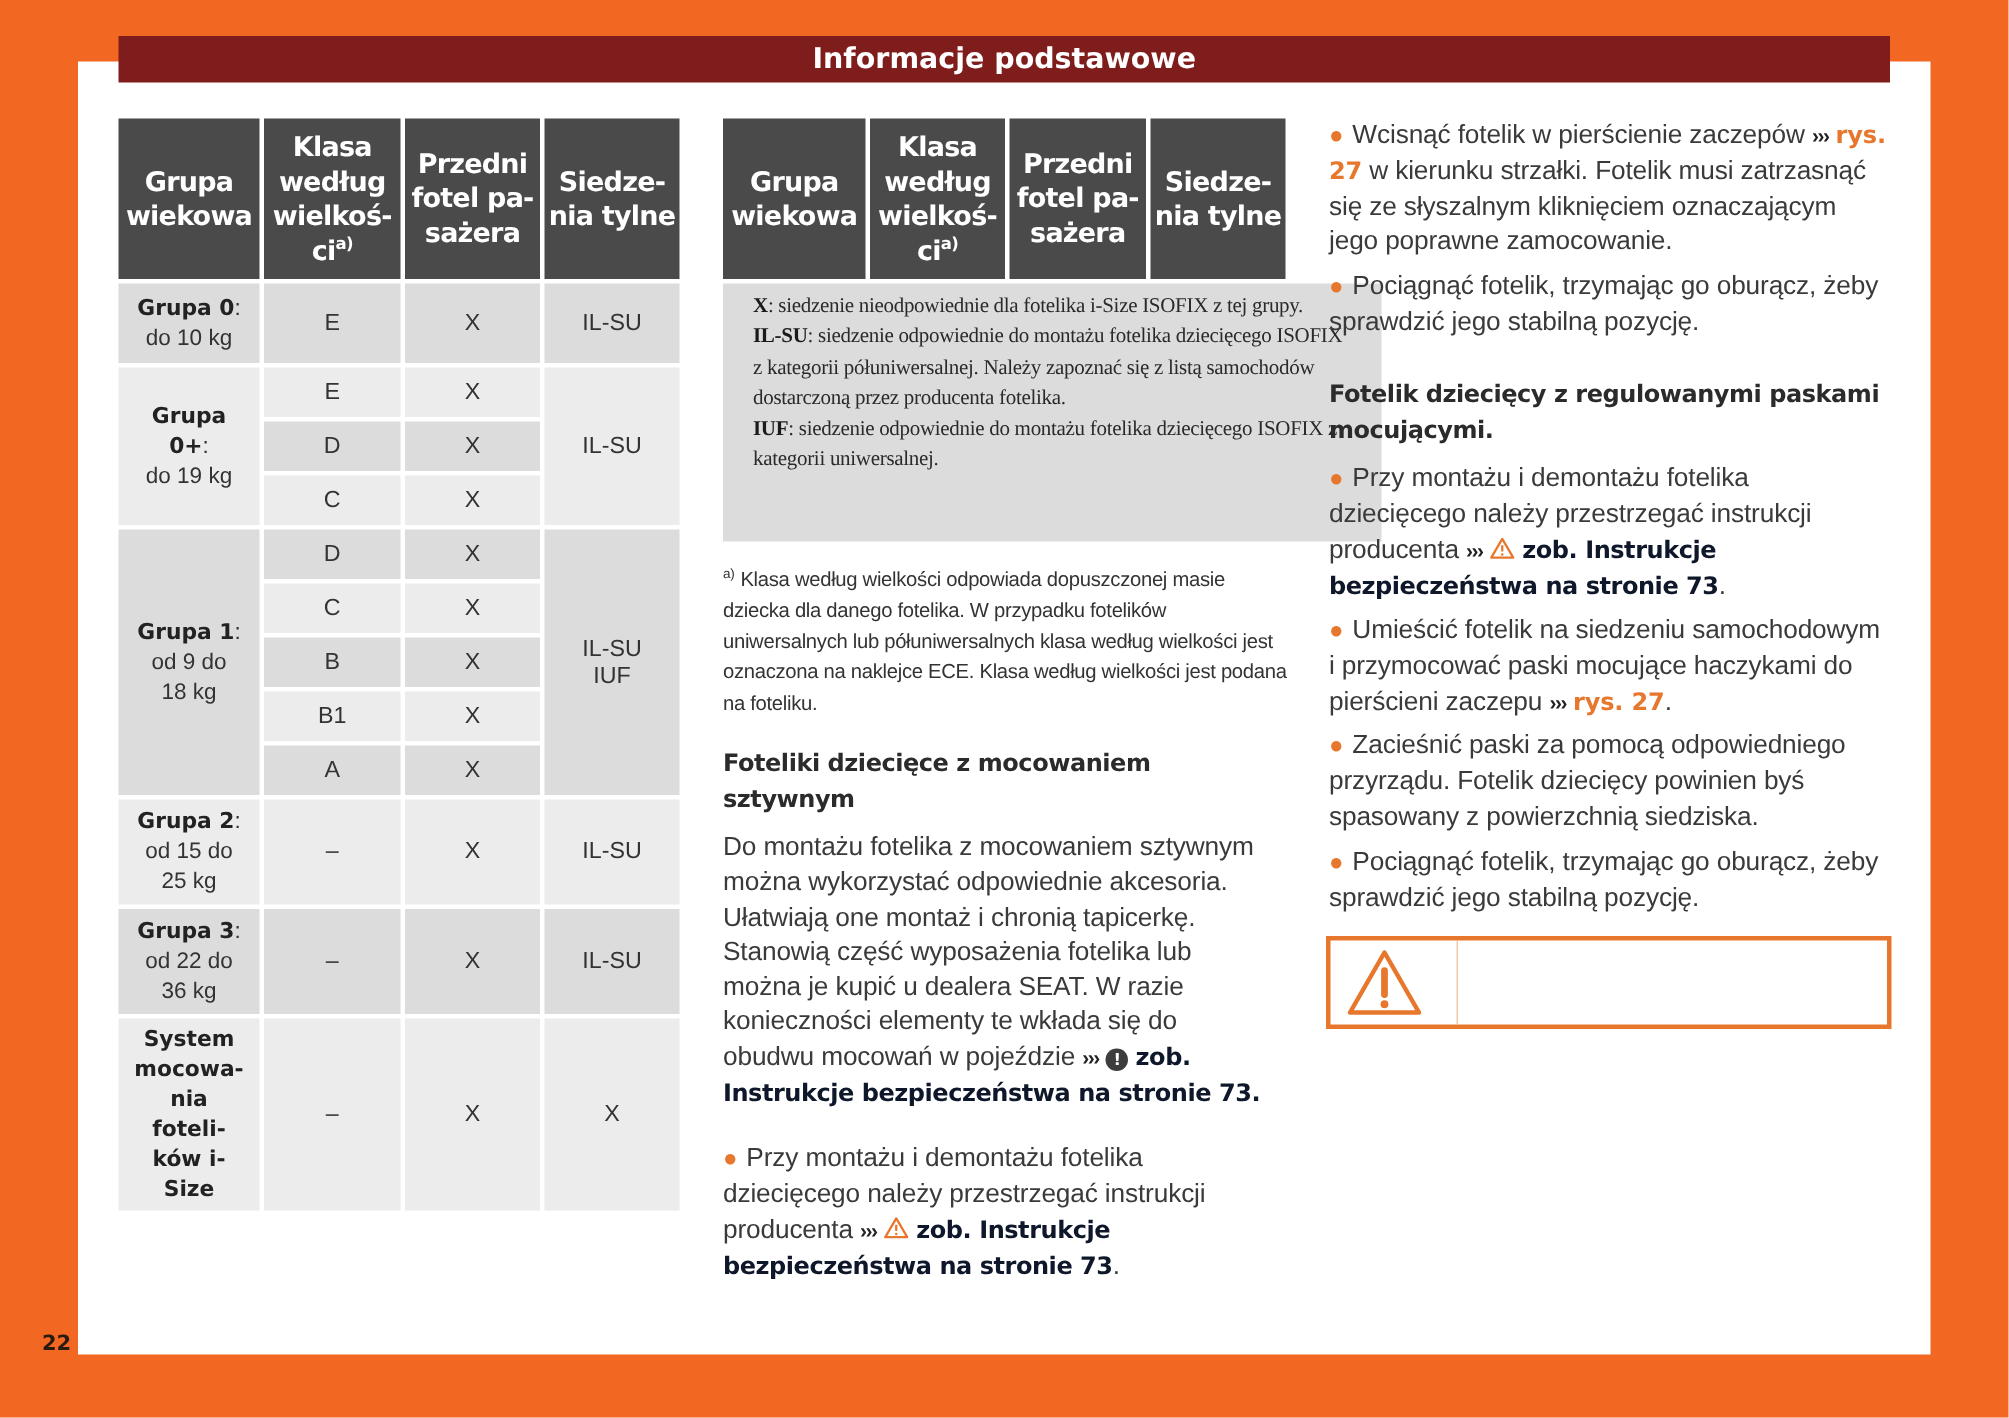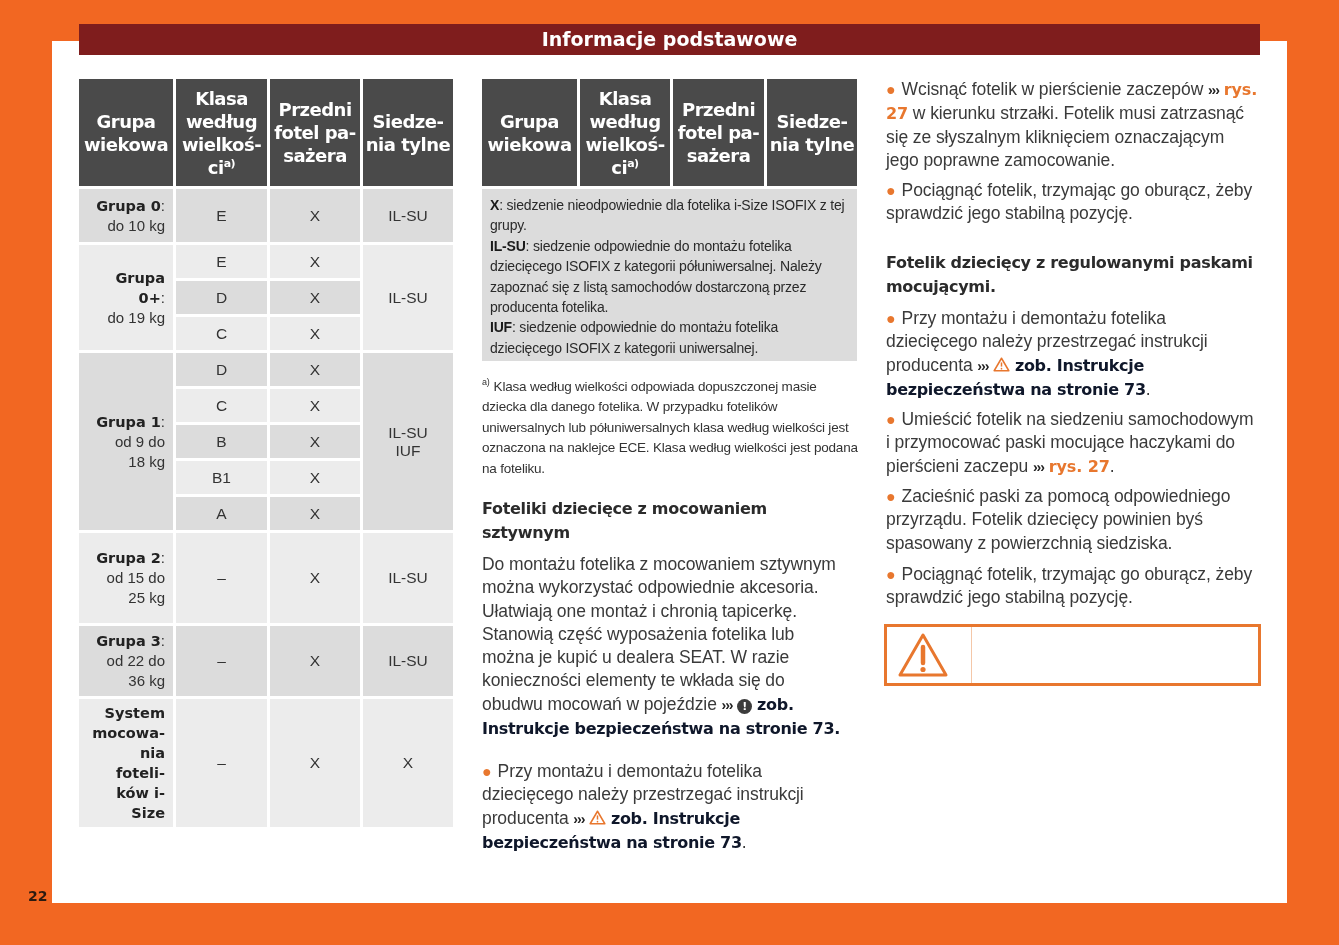--- a/index.html
+++ b/index.html
@@ -35,32 +35,32 @@
     line-height: 23px; text-align: center; vertical-align: middle;
     font-family: "DejaVu Sans", sans-serif; letter-spacing: -0.5px;
   }
   table.seat th sup { font-size: 11px; font-weight: bold; vertical-align: super; line-height: 0; }
   table.seat td {
     font-size: 15.5px; color: #333; text-align: center; vertical-align: middle;
     background: #ececec;
   }
   table.seat td.dark { background: #dcdcdc; }
   table.seat td.grp {
-    text-align: right; padding: 4px 8px; line-height: 20px; font-size: 15px; color: #333;
+    text-align: center; padding: 4px 8px; line-height: 20px; font-size: 15px; color: #333;
   }
   table.seat td.grp b { color: #222; font-family: "DejaVu Sans", sans-serif; font-size: 14.5px; }
   table.seat td.sys b { font-family: "DejaVu Sans", sans-serif; font-size: 14.5px; line-height: 20px; color:#222; }
 
   #left-table { left: 76px; top: 76px; width: 380px; }
   #mid-table { left: 479px; top: 76px; width: 381px; }
 
   .legend {
-    position: absolute; left: 482px; top: 189px; width: 375px; height: 172px;
-    background: #dcdcdc; padding: 6px 8px; font-size: 14px; line-height: 20.4px;
-    font-family: Liberation Sans, sans-serif; color: #2a2a2a; letter-spacing: -0.2px;
+    position: absolute; left: 482px; top: 189px; width: 439px; height: 172px;
+    background: #dcdcdc; padding: 6px 20px; font-size: 14px; line-height: 20.4px;
+    font-family: Liberation Serif, serif; color: #2a2a2a; letter-spacing: -0.2px;
   }
   .legend b { color: #1a1a1a; }
 
   .footnote {
     position: absolute; left: 482px; top: 372px; width: 380px;
     font-size: 13.5px; line-height: 20.5px; color: #333; letter-spacing: -0.2px;
     font-family: "Liberation Sans", sans-serif;
   }
   .footnote sup { font-size: 9px; vertical-align: super; margin-right: 4px; }
 
@@ -159,21 +159,21 @@
     </tr>
     <tr style="height:33px">
       <td>B1</td>
       <td>X</td>
     </tr>
     <tr style="height:33px">
       <td class="dark">A</td>
       <td class="dark">X</td>
     </tr>
 
-    <tr style="height:90px">
+    <tr style="height:70px">
       <td class="grp"><b>Grupa 2</b>:<br>od 15 do<br>25 kg</td>
       <td>–</td>
       <td>X</td>
       <td>IL-SU</td>
     </tr>
 
     <tr style="height:70px">
       <td class="grp dark"><b>Grupa 3</b>:<br>od 22 do<br>36 kg</td>
       <td class="dark">–</td>
       <td class="dark">X</td>

